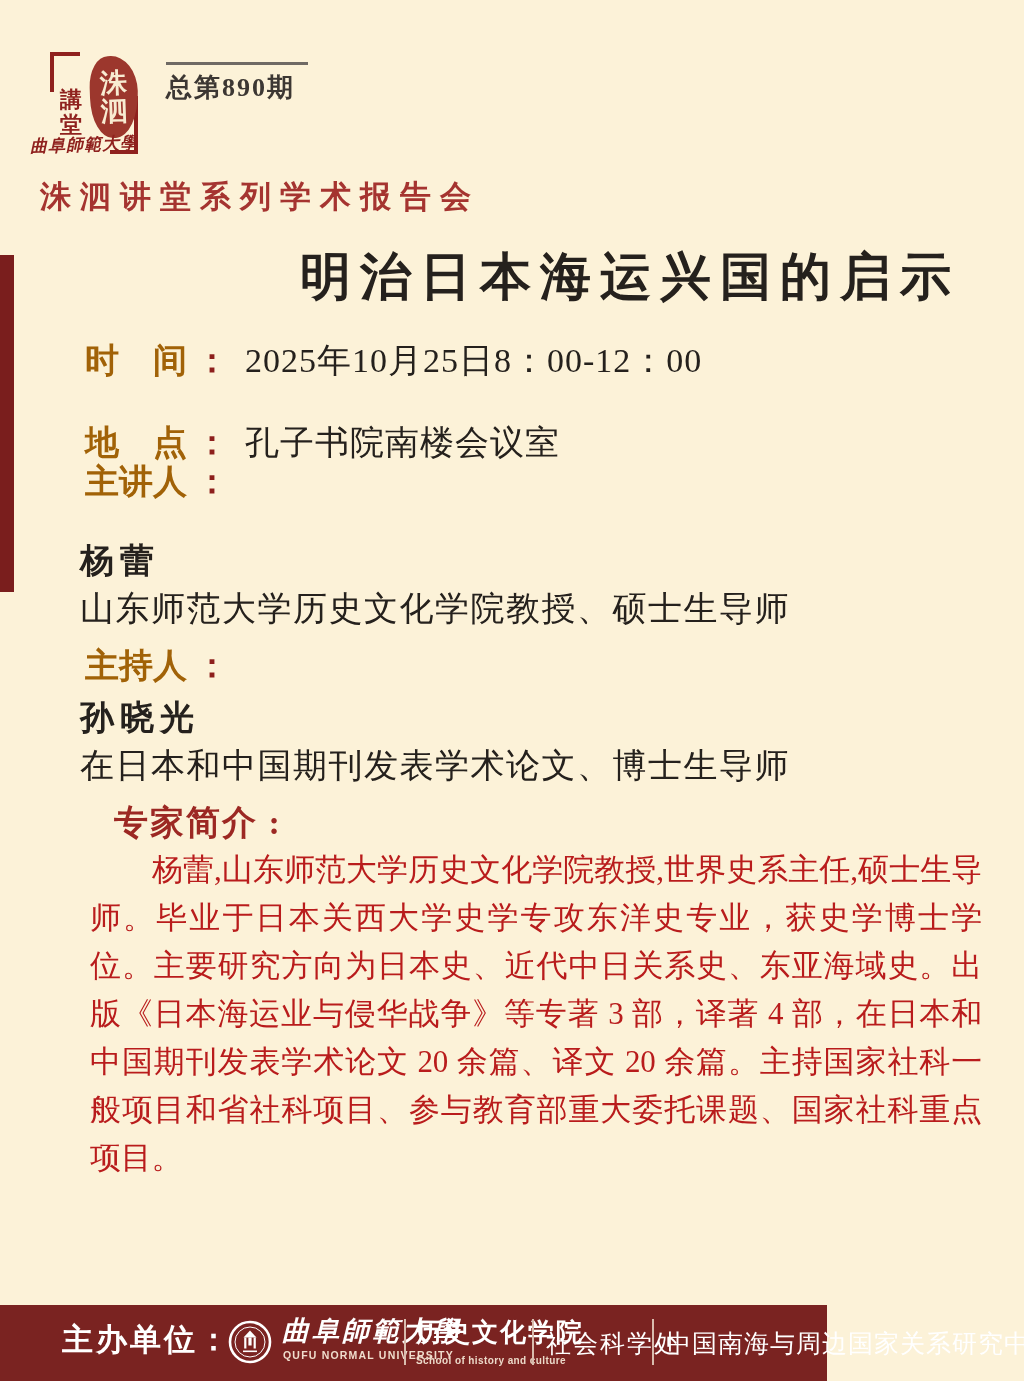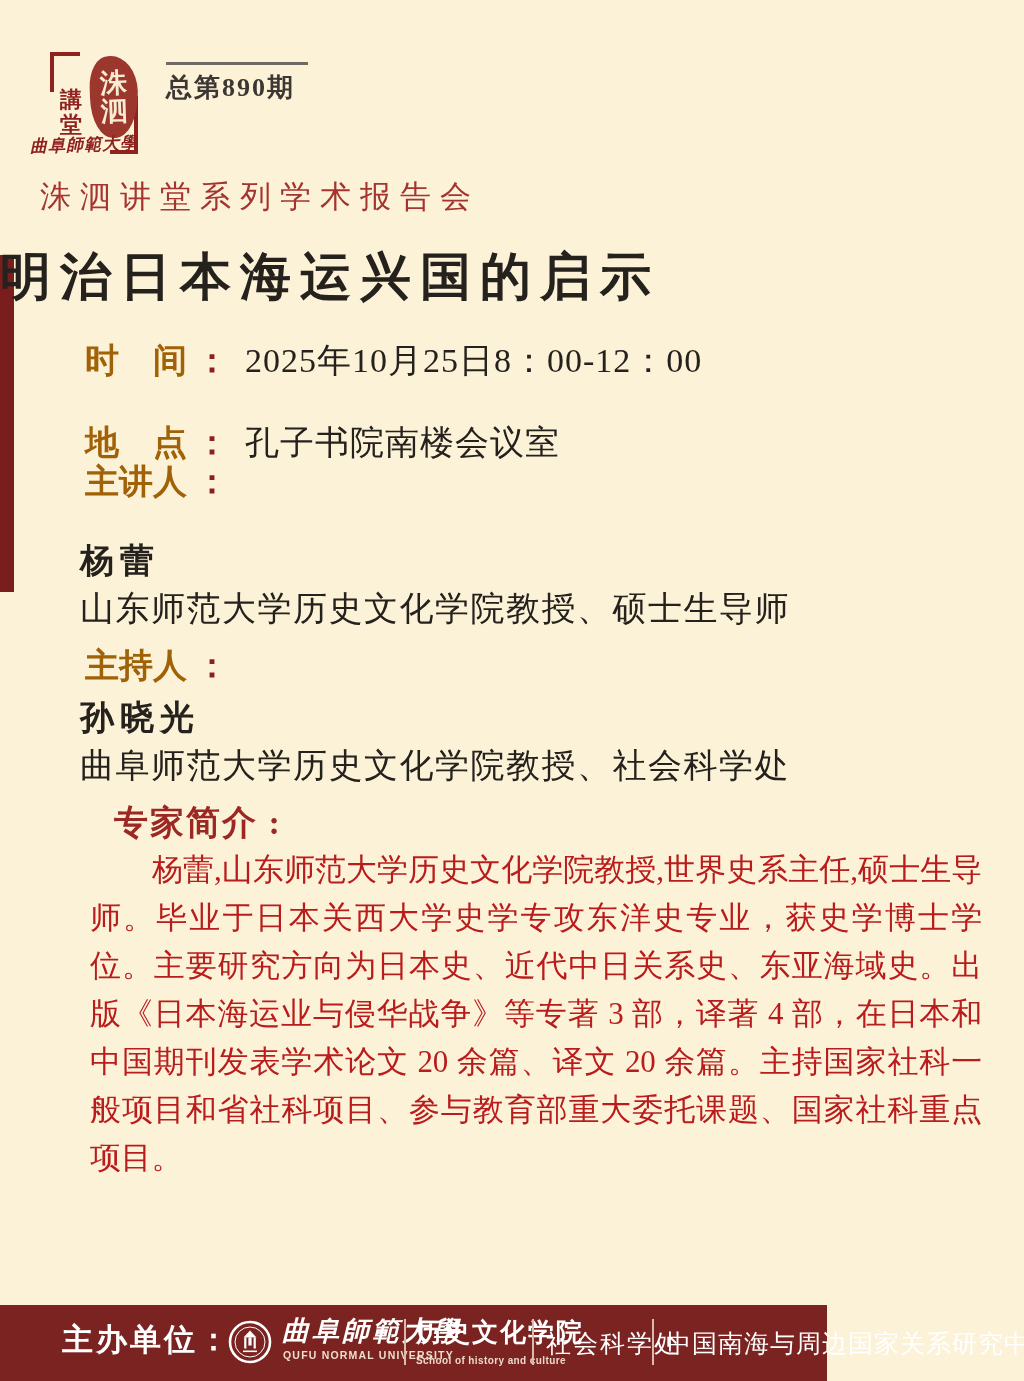--- a/index.html
+++ b/index.html
@@ -26,25 +26,25 @@
     display:flex;flex-direction:column;align-items:center;justify-content:center;
     color:#f8ecd2;font-weight:bold;font-size:27px;line-height:1.05;transform:rotate(-2deg);}
   .uni-script-hdr{position:absolute;left:30px;top:133px;width:120px;
     color:#8f211e;font-weight:bold;font-style:italic;font-size:17px;
     letter-spacing:1px;transform:rotate(-2deg);white-space:nowrap;}
   .issue{position:absolute;left:166px;top:58px;width:190px;
     font-family:"Liberation Sans","DejaVu Sans",sans-serif;color:#3c3733;}
   .issue-number{font-size:32px;font-weight:bold;letter-spacing:3px;}
   .issue-divider{width:142px;height:3px;background:#6f6a64;margin:4px 0 5px 0;}
   .issue-total{font-size:26px;font-weight:bold;letter-spacing:2px;font-family:Liberation Serif, serif;}
-  .series-title{position:absolute;left:40px;top:176px;font-size:31px;font-weight:normal;
+  .series-title{position:absolute;left:40px;top:176px;font-size:31px;font-weight:bold;
     color:#a53430;letter-spacing:9px;white-space:nowrap;}
 
   
-  .main-title{position:absolute;left:0;top:243px;width:960px;text-align:left;
+  .main-title{position:absolute;left:0;top:243px;width:960px;text-align:right;
     font-size:51px;font-weight:bold;letter-spacing:9px;color:#25211d;white-space:nowrap;}
   .info-row{position:absolute;left:85px;font-size:34px;white-space:nowrap;}
   .row-time{top:338px;} .row-loc{top:420px;}
   .lbl{color:#a16207;font-weight:bold;}
   .colon{color:#8d1f1c;font-weight:bold;margin-left:8px;}
   .val{color:#25211d;margin-left:16px;letter-spacing:1px;}
   .row-speaker-label{top:459px;} .row-host-label{top:643px;}
   .person-name{position:absolute;left:80px;font-size:34px;font-weight:bold;
     letter-spacing:6px;white-space:nowrap;}
   .speaker-name{top:538px;} .host-name{top:695px;}
@@ -114,21 +114,21 @@
   <div class="info-row row-speaker-label">
     <span class="lbl">主讲人</span><span class="colon">：</span>
   </div>
   <div class="person-name speaker-name">杨蕾</div>
   <div class="person-affil speaker-affil">山东师范大学历史文化学院教授、硕士生导师</div>
 
   <div class="info-row row-host-label">
     <span class="lbl">主持人</span><span class="colon">：</span>
   </div>
   <div class="person-name host-name">孙晓光</div>
-  <div class="person-affil host-affil">曲阜师范大学历史文化学院教授、社会科学处</div>
+  <div class="person-affil host-affil">在日本和中国期刊发表学术论文、博士生导师</div>
 
   <div class="bio-heading">专家简介 :</div>
   <div class="bio-text">杨蕾,山东师范大学历史文化学院教授,世界史系主任,硕士生导师。毕业于日本关西大学史学专攻东洋史专业，获史学博士学位。主要研究方向为日本史、近代中日关系史、东亚海域史。出版《日本海运业与侵华战争》等专著 3 部，译著 4 部，在日本和中国期刊发表学术论文 20 余篇、译文 20 余篇。主持国家社科一般项目和省社科项目、参与教育部重大委托课题、国家社科重点项目。</div>
 
   <div class="footer">
     <div class="organizer-label">主办单位：</div>
 
     <svg class="uni-logo" viewBox="0 0 44 44">
       <circle cx="22" cy="22" r="20" fill="none" stroke="#ffffff" stroke-width="2.6"></circle>
       <circle cx="22" cy="22" r="15" fill="none" stroke="#ffffff" stroke-width="1"></circle>

